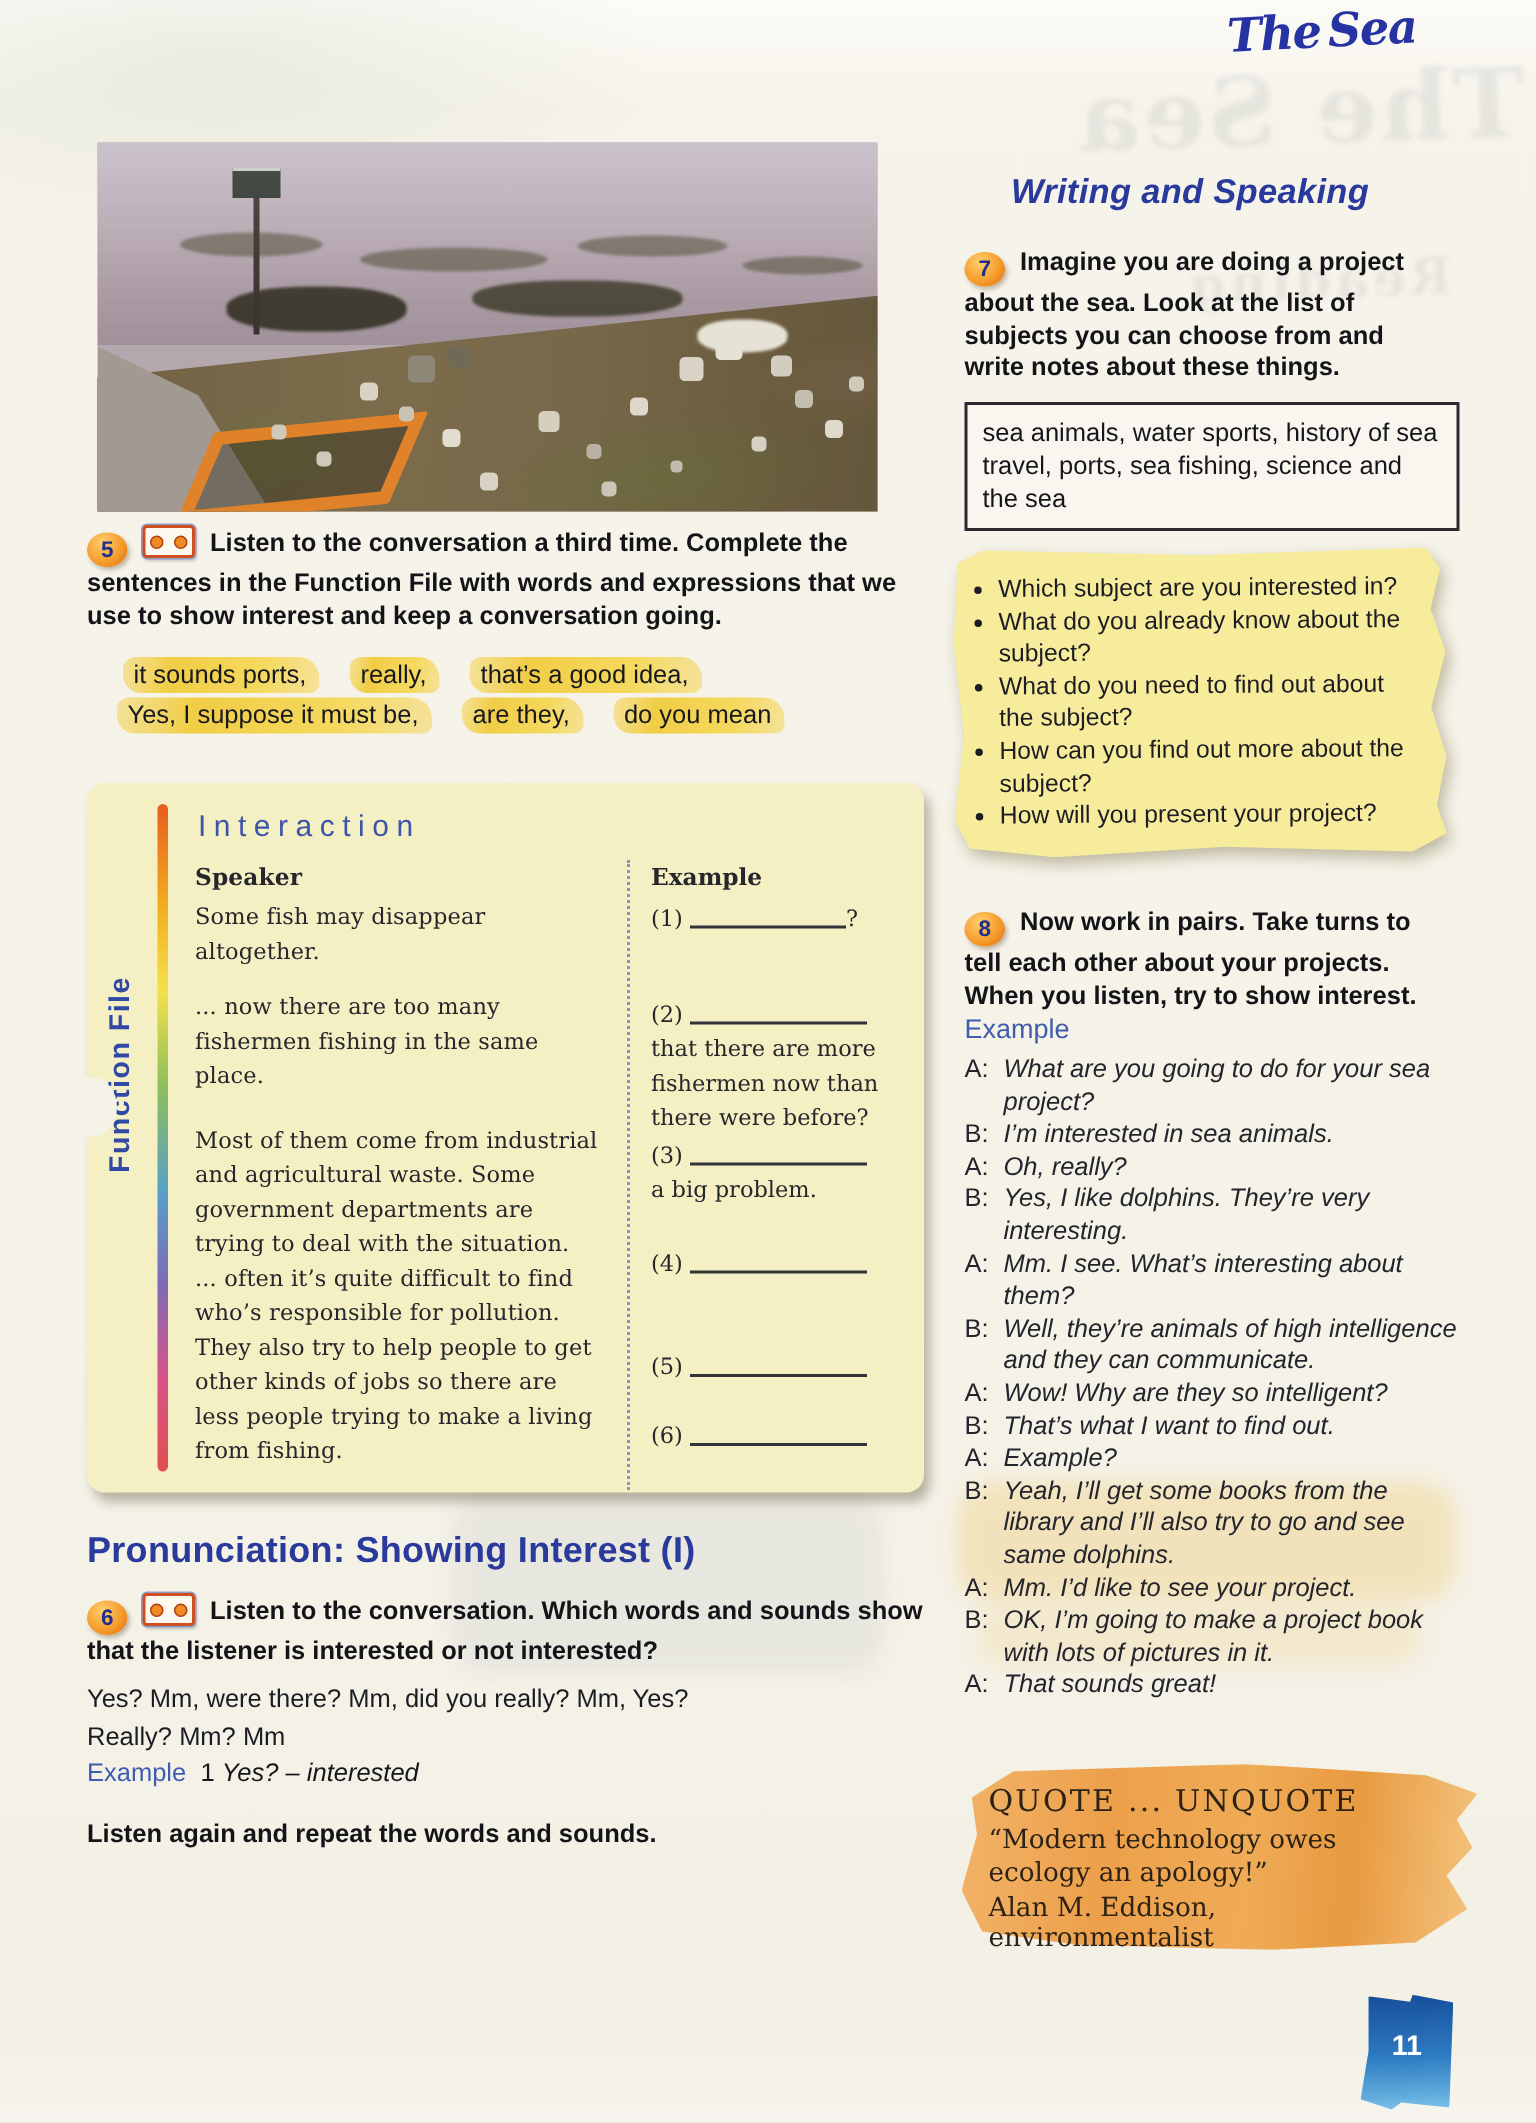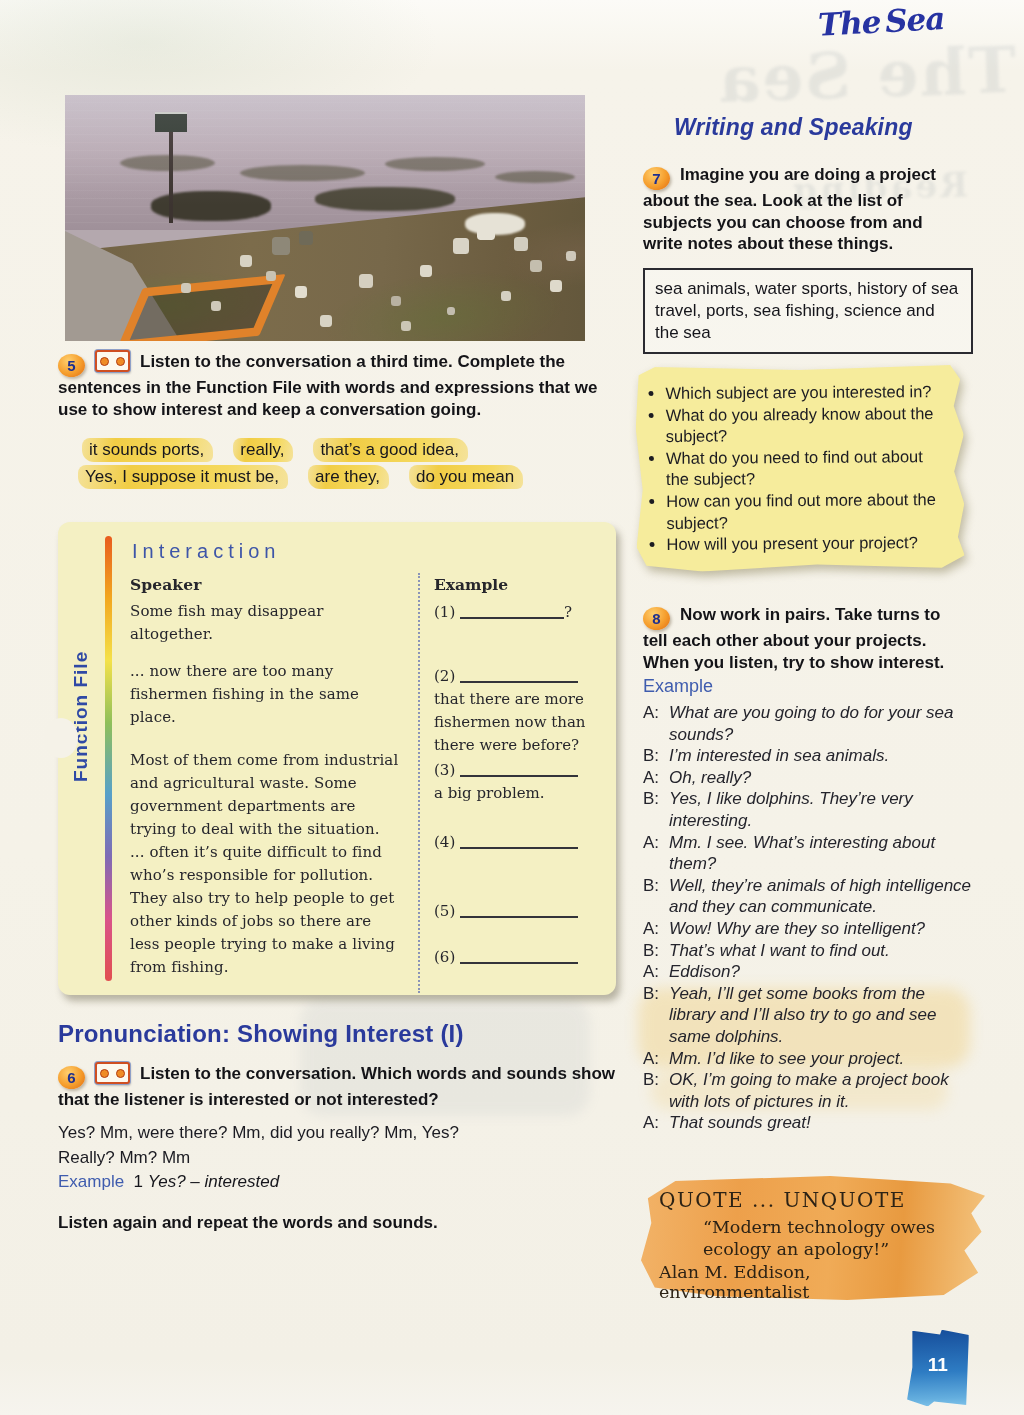--- a/index.html
+++ b/index.html
@@ -111,21 +111,21 @@
   .dlg{left:643px;top:702px;width:332px;font-size:17px;line-height:21.6px;color:#24242c;}
   .dlg-line{position:relative;padding-left:26px;}
   .dlg-s{position:absolute;left:0;top:0;font-style:normal;}
   .dlg-t{font-style:italic;}
   .quote-wrap{left:641px;top:1176px;width:344px;height:124px;}
   .quote-bg{position:absolute;inset:0;filter:blur(.6px);
         background:linear-gradient(95deg,#f2b368 0%,#eda04b 28%,#f0ab57 55%,#e89a40 75%,#f4c580 100%);
         clip-path:polygon(2% 18%,10% 4%,55% 0,90% 6%,100% 16%,96% 30%,99% 45%,94% 60%,98% 78%,88% 96%,60% 100%,22% 97%,4% 90%,0 68%,3% 38%);}
   .quote-txt{position:absolute;left:18px;top:12px;right:22px;font-family:"DejaVu Serif",serif;color:#2c2215;}
   .q-title{font-size:20px;letter-spacing:1.5px;margin-bottom:4px;}
-  .q-body{font-size:17.5px;line-height:22px;margin-left:44px;}
+  .q-body{font-size:17.5px;line-height:22px;}
   .q-attr{font-size:17.5px;margin-top:2px;}
   .pagebadge{left:906px;top:1330px;width:64px;height:76px;transform:rotate(-2deg);
         background:linear-gradient(180deg,#174f9c,#2e7cc3 55%,#64aede 90%,#7cc0e8);
         clip-path:polygon(12% 0,55% 6%,58% 0,100% 8%,92% 100%,42% 94%,32% 100%,0 90%,10% 48%);}
   .pagebadge span{position:absolute;left:0;right:0;top:24px;text-align:center;color:#fff;
         font-weight:700;font-size:19px;transform:rotate(2deg);}
 </style>
 </head>
 <body>
 
@@ -240,29 +240,29 @@
         <li>How can you find out more about the subject?</li>
         <li>How will you present your project?</li>
       </ul>
     </div>
   </div>
 
   <p class="abs instr" style="left:643px;top:604px;width:316px;margin:0;"><span class="badge">8</span><span>Now work in pairs. Take turns to tell each other about your projects. When you listen, try to show interest.</span></p>
   <div class="abs ex-label" style="left:643px;top:676px;font-size:18px;">Example</div>
 
   <div class="abs dlg">
-    <div class="dlg-line"><span class="dlg-s">A:</span><span class="dlg-t">What are you going to do for your sea sounds?</span></div>
+    <div class="dlg-line"><span class="dlg-s">A:</span><span class="dlg-t">What are you going to do for your sea project?</span></div>
     <div class="dlg-line"><span class="dlg-s">B:</span><span class="dlg-t">I’m interested in sea animals.</span></div>
     <div class="dlg-line"><span class="dlg-s">A:</span><span class="dlg-t">Oh, really?</span></div>
     <div class="dlg-line"><span class="dlg-s">B:</span><span class="dlg-t">Yes, I like dolphins. They’re very interesting.</span></div>
     <div class="dlg-line"><span class="dlg-s">A:</span><span class="dlg-t">Mm. I see. What’s interesting about them?</span></div>
     <div class="dlg-line"><span class="dlg-s">B:</span><span class="dlg-t">Well, they’re animals of high intelligence and they can communicate.</span></div>
     <div class="dlg-line"><span class="dlg-s">A:</span><span class="dlg-t">Wow! Why are they so intelligent?</span></div>
     <div class="dlg-line"><span class="dlg-s">B:</span><span class="dlg-t">That’s what I want to find out.</span></div>
-    <div class="dlg-line"><span class="dlg-s">A:</span><span class="dlg-t">Eddison?</span></div>
+    <div class="dlg-line"><span class="dlg-s">A:</span><span class="dlg-t">Example?</span></div>
     <div class="dlg-line"><span class="dlg-s">B:</span><span class="dlg-t">Yeah, I’ll get some books from the library and I’ll also try to go and see same dolphins.</span></div>
     <div class="dlg-line"><span class="dlg-s">A:</span><span class="dlg-t">Mm. I’d like to see your project.</span></div>
     <div class="dlg-line"><span class="dlg-s">B:</span><span class="dlg-t">OK, I’m going to make a project book with lots of pictures in it.</span></div>
     <div class="dlg-line"><span class="dlg-s">A:</span><span class="dlg-t">That sounds great!</span></div>
   </div>
 
   <div class="abs quote-wrap">
     <div class="quote-bg"></div>
     <div class="quote-txt">
       <div class="q-title">QUOTE ... UNQUOTE</div>

